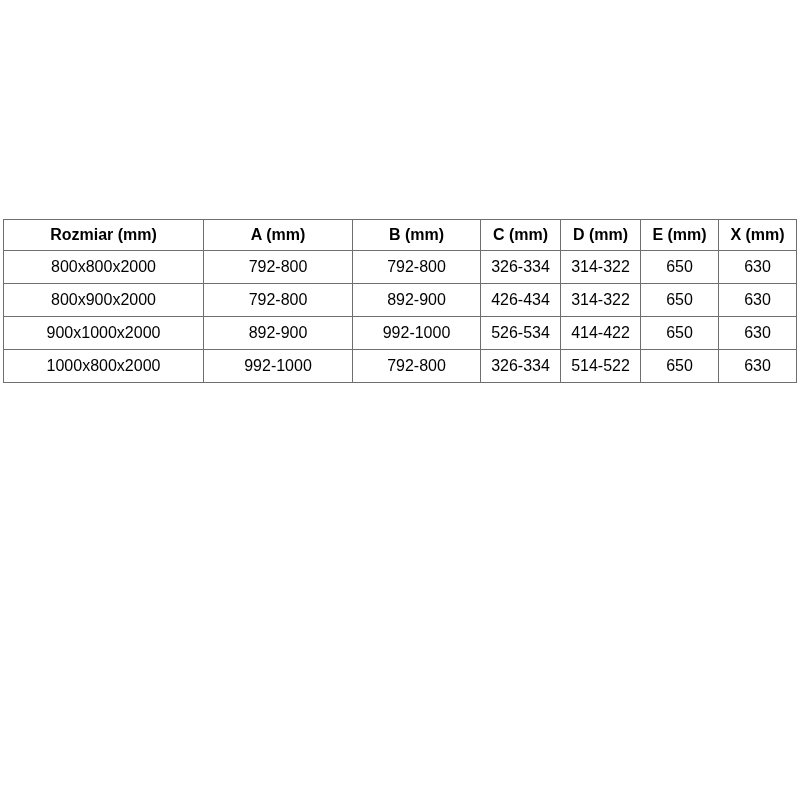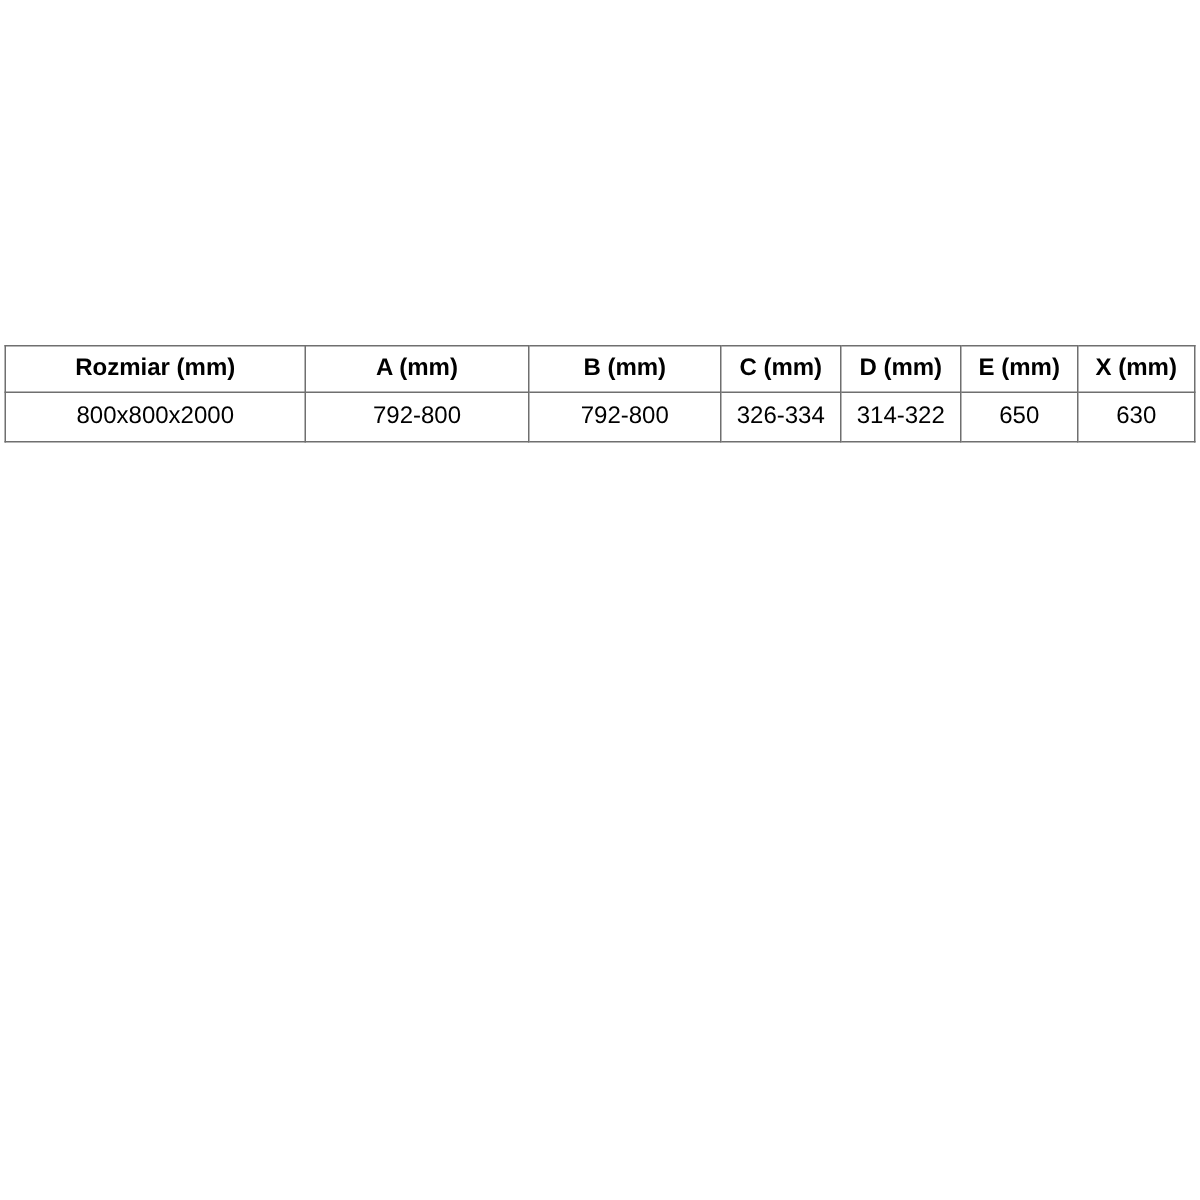--- a/index.html
+++ b/index.html
@@ -10,21 +10,21 @@
   body {
     width: 800px;
     height: 800px;
     position: relative;
     font-family: "Liberation Sans", sans-serif;
     color: #000000;
   }
   .spec-table-wrap {
     position: absolute;
     left: 3px;
-    top: 230px;
+    top: 219px;
     width: 793px;
   }
   table.spec-table {
     border-collapse: collapse;
     table-layout: fixed;
     width: 793px;
     background: #ffffff;
   }
   table.spec-table th,
   table.spec-table td {
@@ -73,15 +73,42 @@
     <tbody>
         <tr>
           <td>800x800x2000</td>
           <td>792-800</td>
           <td>792-800</td>
           <td>326-334</td>
           <td>314-322</td>
           <td>650</td>
           <td>630</td>
         </tr>
+        <tr>
+          <td>800x900x2000</td>
+          <td>792-800</td>
+          <td>892-900</td>
+          <td>426-434</td>
+          <td>314-322</td>
+          <td>650</td>
+          <td>630</td>
+        </tr>
+        <tr>
+          <td>900x1000x2000</td>
+          <td>892-900</td>
+          <td>992-1000</td>
+          <td>526-534</td>
+          <td>414-422</td>
+          <td>650</td>
+          <td>630</td>
+        </tr>
+        <tr>
+          <td>1000x800x2000</td>
+          <td>992-1000</td>
+          <td>792-800</td>
+          <td>326-334</td>
+          <td>514-522</td>
+          <td>650</td>
+          <td>630</td>
+        </tr>
       </tbody>
   </table>
 </div>
 
 </body></html>

